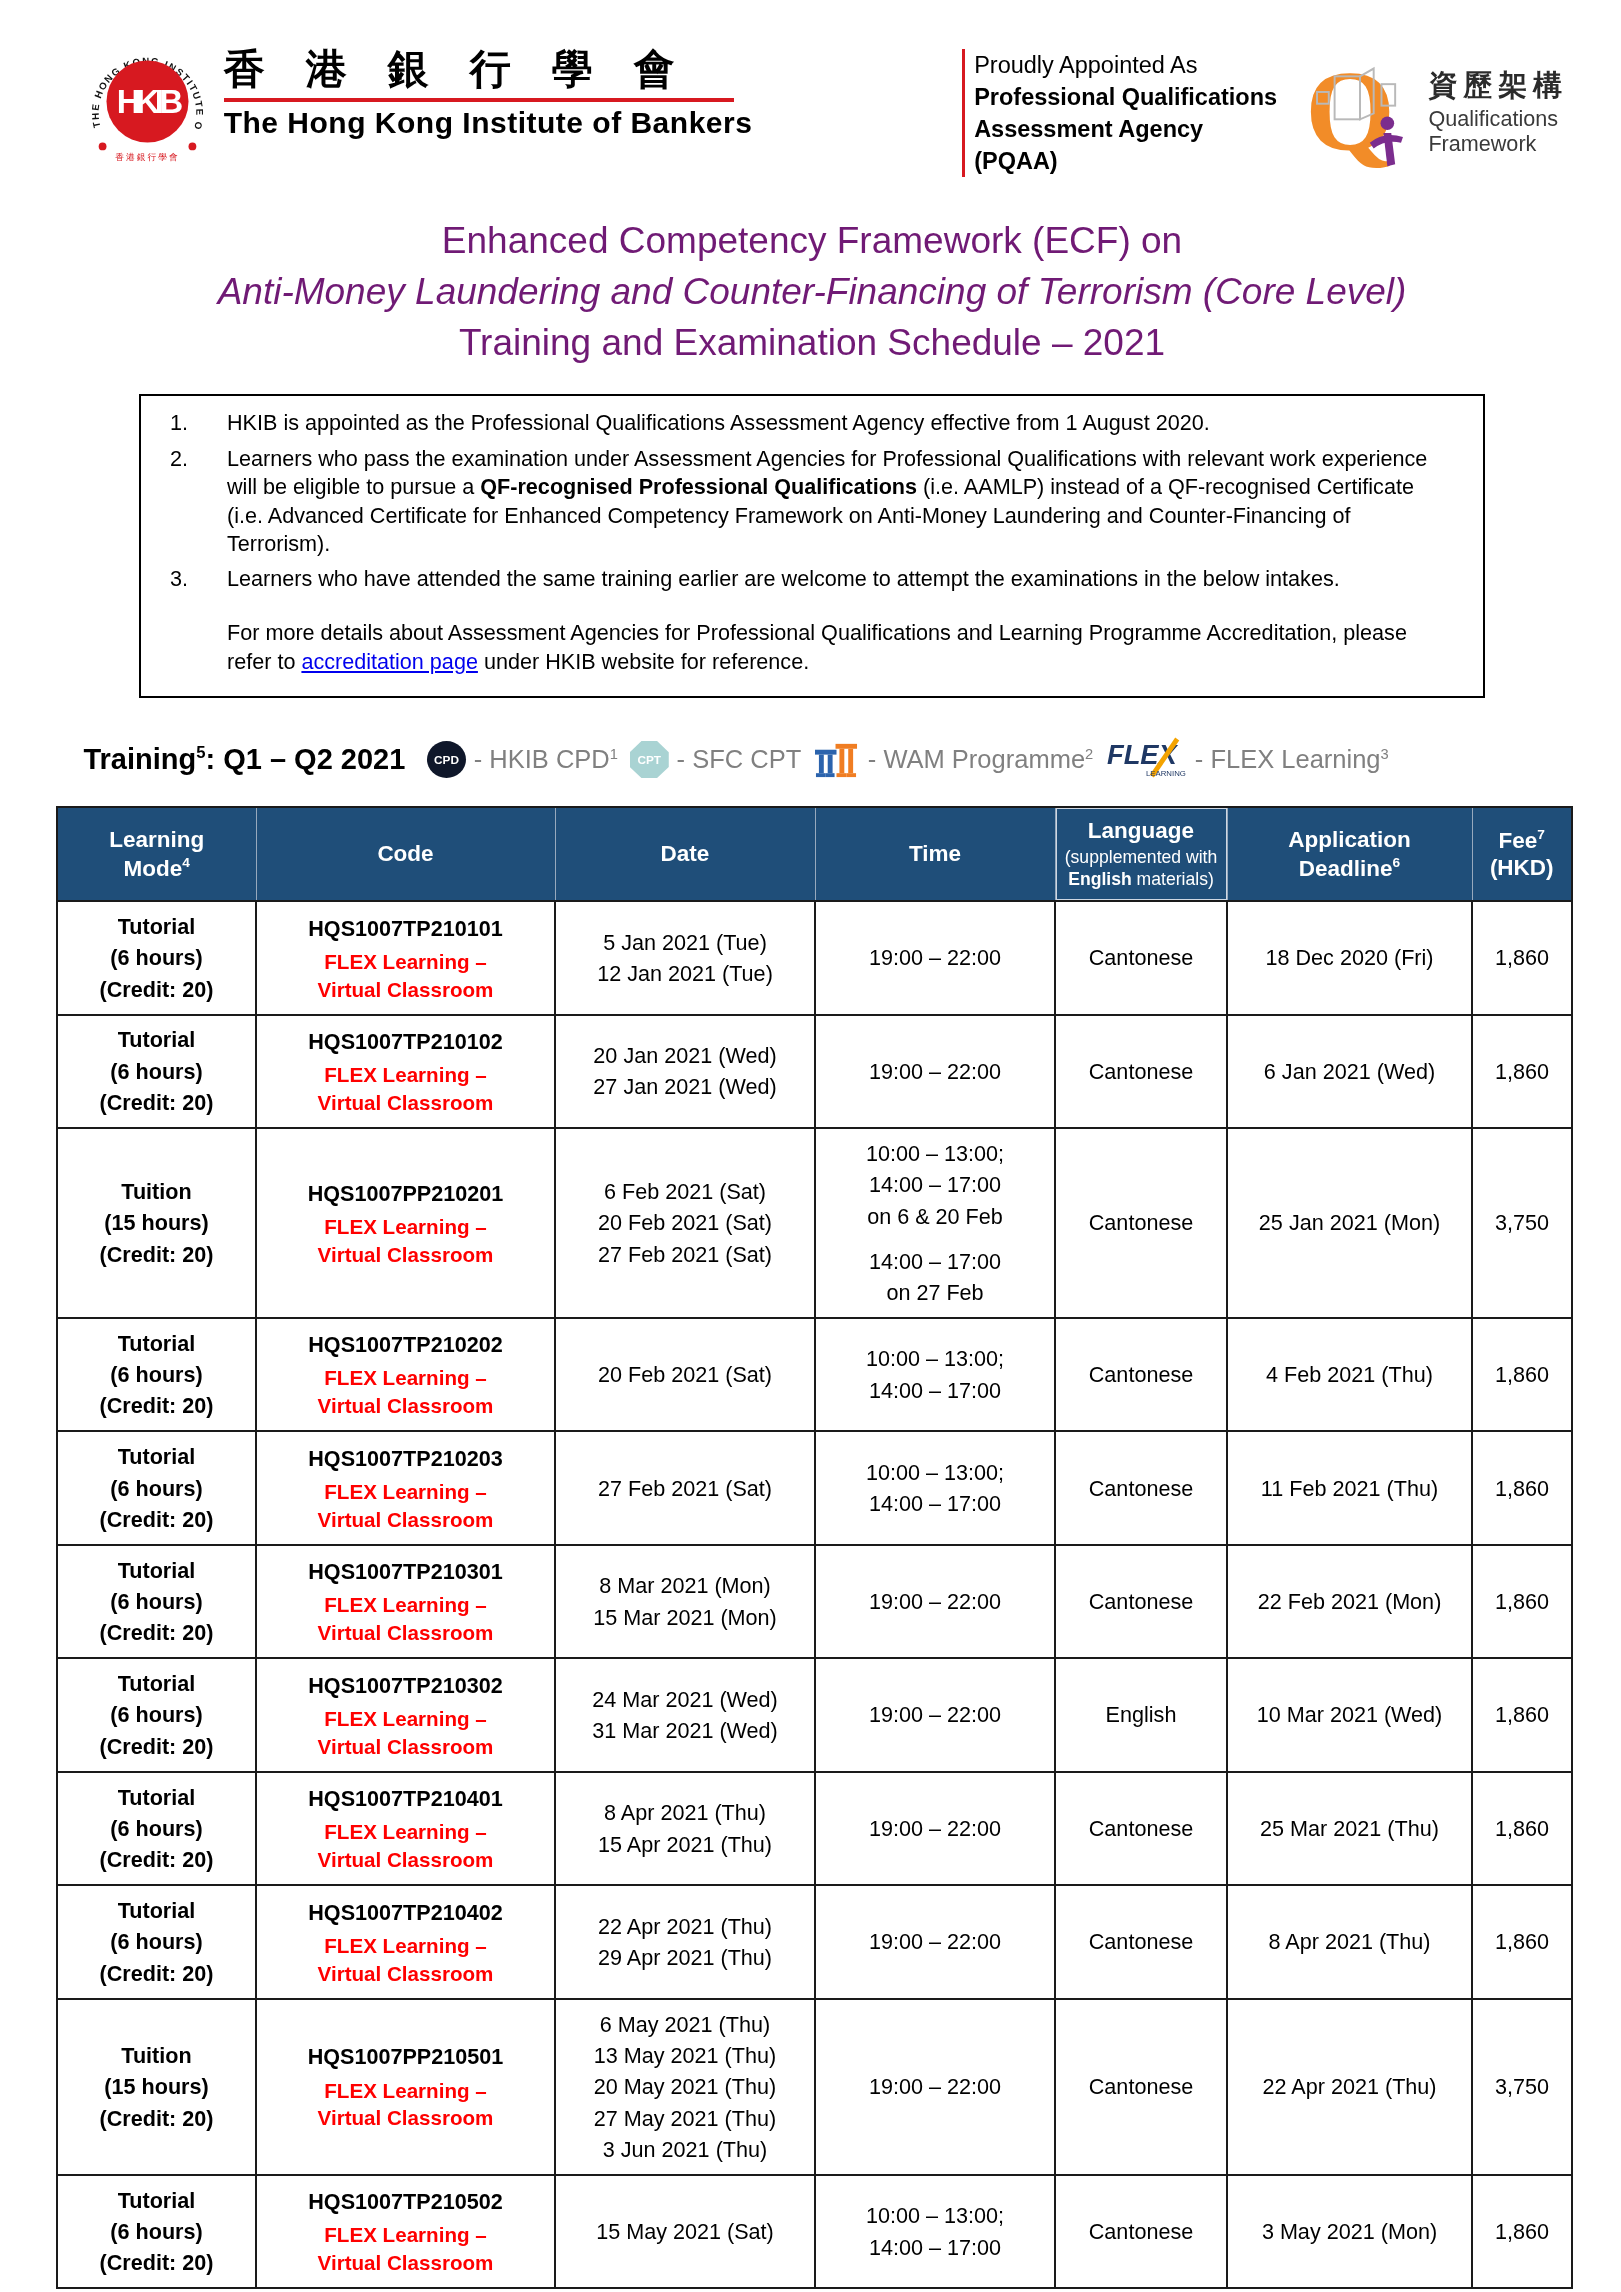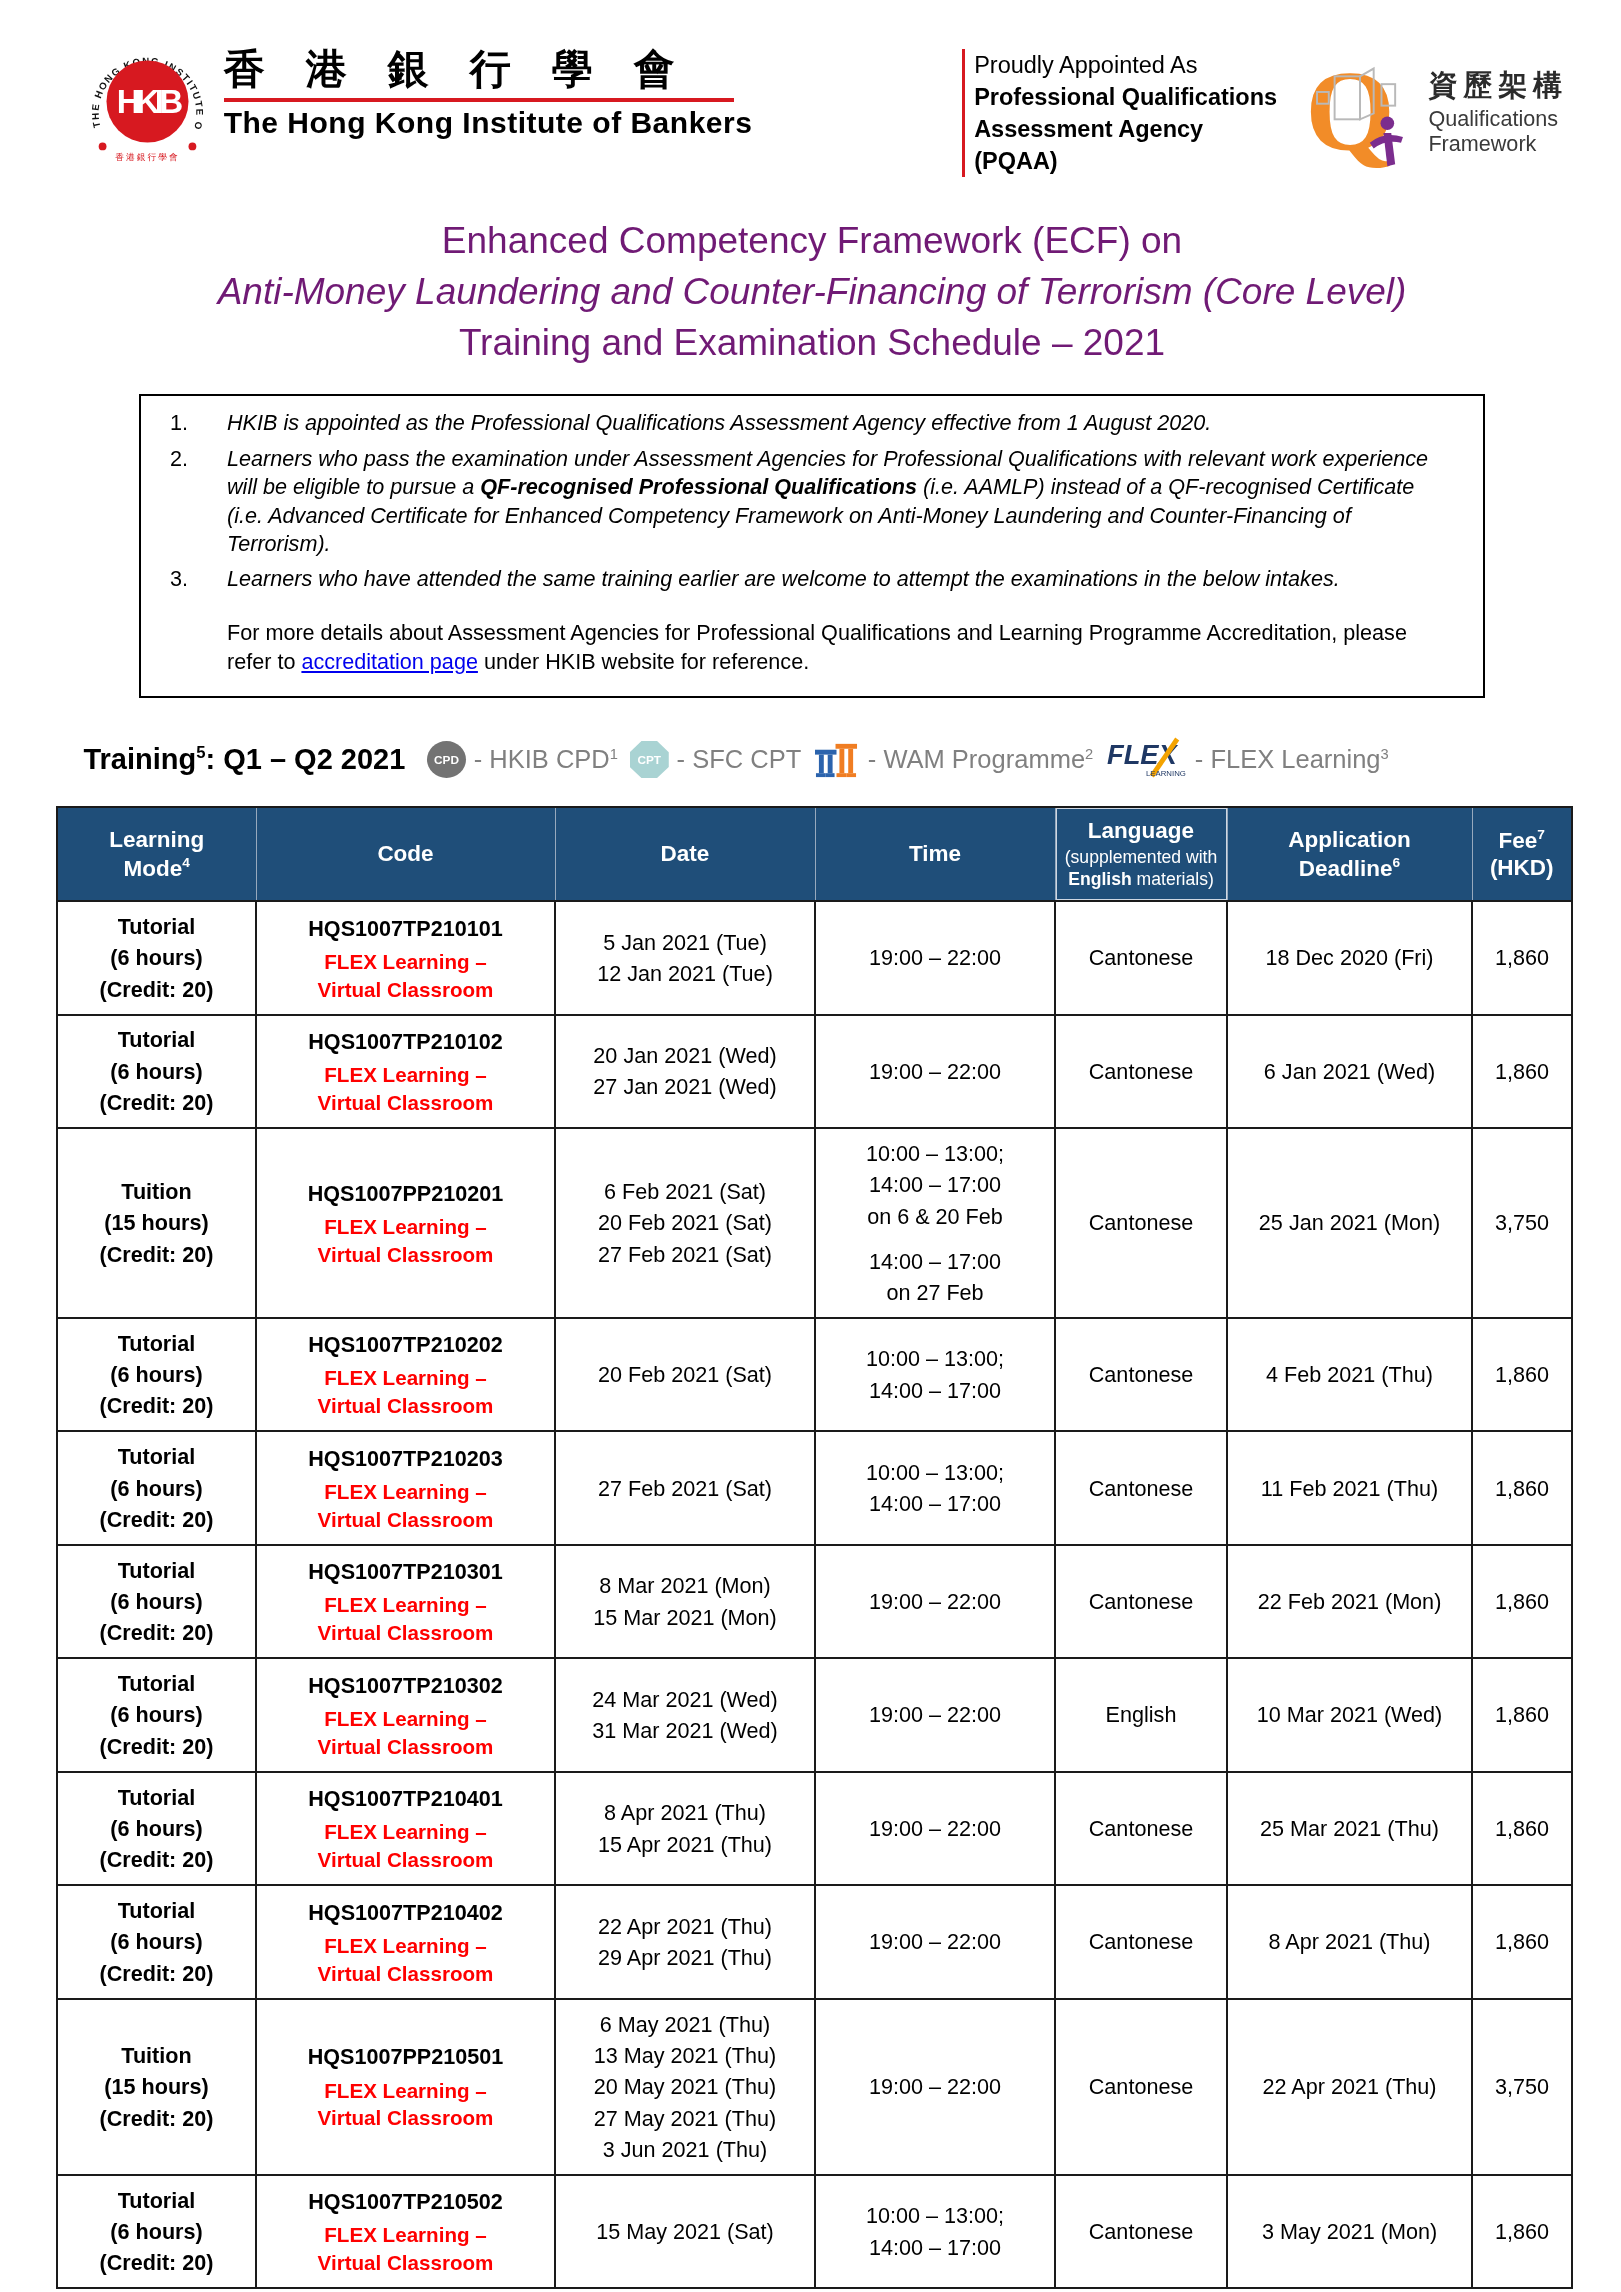--- a/index.html
+++ b/index.html
@@ -23,33 +23,33 @@
 
   
   .title{text-align:center;color:#701a75;font-weight:normal;font-size:37px;line-height:51px;margin-top:31px;}
   .t2{font-style:italic;}
 
   
   .notes{border:2.9px solid #000;margin:25.5px 83px 0 83px;padding:13.7px 29px 19.6px 29px;font-size:21.6px;line-height:1.32;}
   .notes-h{text-align:center;font-weight:bold;font-size:25.5px;margin-bottom:9.8px;}
   .note{display:flex;margin-bottom:6.9px;}
   .note .num{flex:0 0 57px;}
-  .note .txt{flex:1;font-style:italic;}
+  .note .txt{flex:1;}
   .notes-footer{margin-left:57px;margin-top:25.5px;}
   .link{color:#0000ee;text-decoration:underline;}
 
   
   .legend{display:flex;align-items:center;margin:39px 0 23.5px 27.4px;gap:11.8px;}
   .training-title{font-size:29px;font-weight:bold;margin-right:9.8px;white-space:nowrap;}
   .training-title sup{font-size:16.7px;}
   .legend-item{display:flex;align-items:center;gap:7.8px;white-space:nowrap;}
   .llabel{color:#808080;font-size:25.5px;}
   .llabel sup{font-size:14.7px;}
   .badge{display:inline-flex;align-items:center;justify-content:center;width:39px;height:37px;color:#fff;font-size:11.8px;font-weight:bold;}
-  .cpd{background:#737373;border-radius:50%;}
+  .cpd{background:#0f172a;border-radius:50%;}
   .cpt{background:#a9d3d3;clip-path:polygon(30% 0,70% 0,100% 30%,100% 70%,70% 100%,30% 100%,0 70%,0 30%);}
 
   
   .schedule{border-collapse:collapse;width:1514px;border:2.9px solid #1a1a1a;table-layout:fixed;}
   .schedule th{background:#1f4e79;color:#fff;font-weight:bold;font-size:22.5px;line-height:1.25;
     border:1px solid #97a9bd;border-top:2.9px solid #1a1a1a;border-bottom:2.9px solid #1a1a1a;
     padding:9.8px 3.9px;vertical-align:middle;text-align:center;}
   .schedule th sup{font-size:13.7px;}
   .lang-th{box-shadow:inset 0 0 0 1px #cfd8e3;}
   .lang-sub{font-size:17.6px;font-weight:normal;line-height:1.22;margin-top:2px;text-align:center;}

